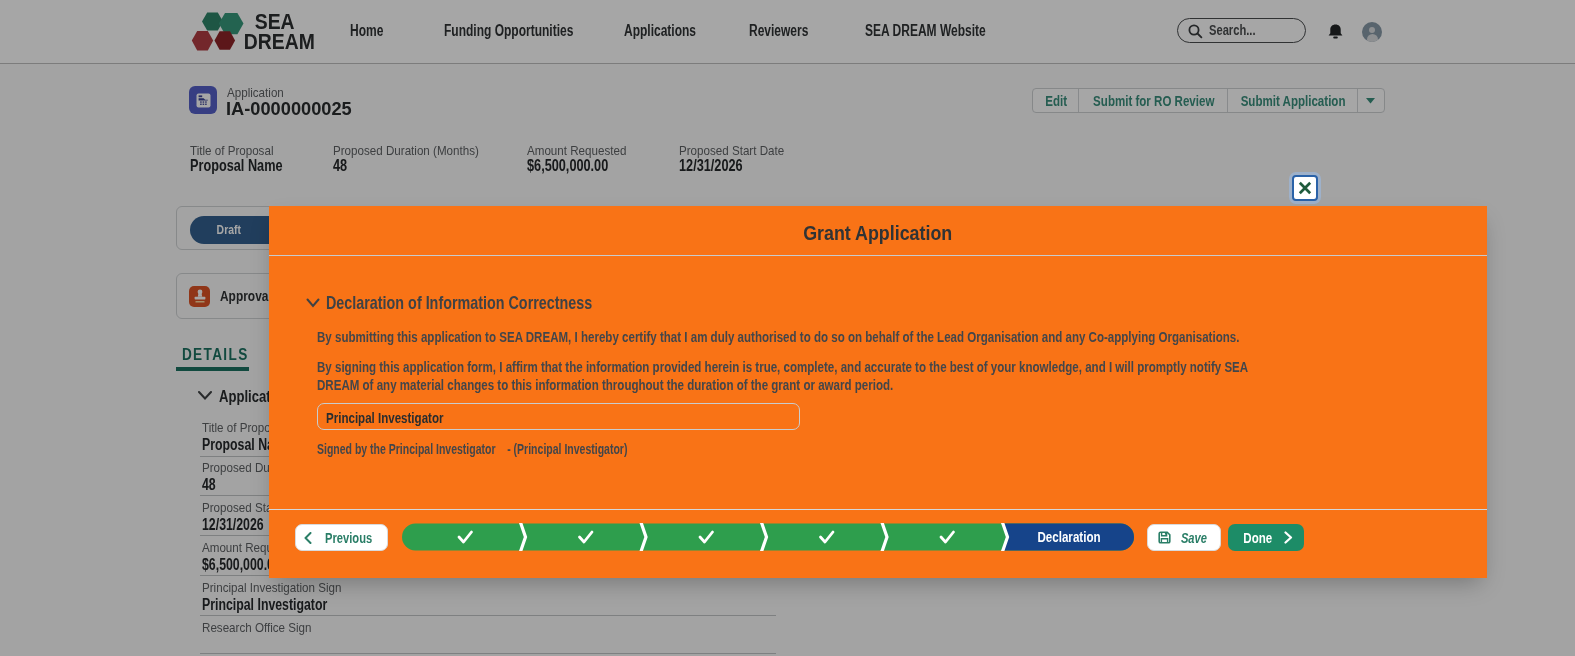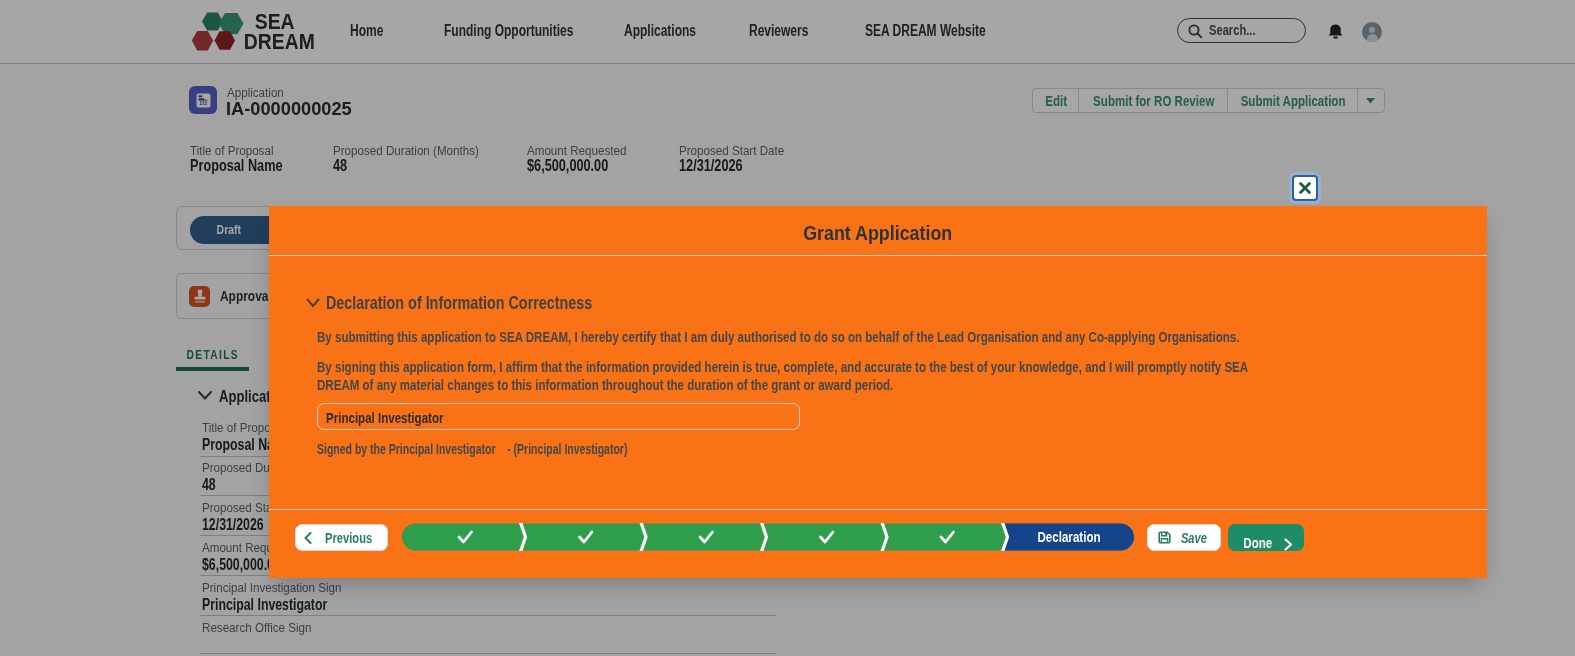--- a/index.html
+++ b/index.html
@@ -29,21 +29,21 @@
   #draftpill { position:absolute; left:190px; top:216px; width:92px; height:28px; background:#33608f; border-radius:14px 0 0 14px; color:#fff; font-size:13.5px; font-weight:bold; line-height:28px; text-align:center; padding-right:14px; }
   .navbtn { position:absolute; top:217px; width:24px; height:24px; border:1px solid #b5b8ba; border-radius:4px; background:#fafafa; }
   .navbtn svg { display:block; margin:6px auto; }
 
   
   #apcard { position:absolute; left:176px; top:273px; width:600px; height:46px; background:#fbfbfb; border:1px solid #d0d3d5; border-radius:6px; }
   #apicon { position:absolute; left:189px; top:286px; width:21px; height:21px; background:#dd5426; border-radius:5px; }
   #aptext { position:absolute; left:220px; top:287px; font-size:15.5px; font-weight:bold; color:#303335; }
 
   
-  #detailstab { position:absolute; left:176px; top:345px; width:73px; height:26px; color:#1d7262; font-weight:bold; font-size:12px; text-align:center; border-bottom:4px solid #1d7262; }
+  #detailstab { position:absolute; left:176px; top:345px; width:73px; height:26px; color:#1d7262; font-weight:bold; font-size:16px; text-align:center; border-bottom:4px solid #1d7262; }
   #secapp { position:absolute; left:219px; top:387px; font-size:17px; font-weight:bold; color:#2a2d2f; }
   .fldlabel { position:absolute; left:202px; font-size:13.5px; color:#5f6265; transform:scaleX(0.86); transform-origin:0 50%; white-space:nowrap; }
   .fldval { position:absolute; left:202px; font-size:16px; font-weight:bold; color:#26292b; }
   .fldline { position:absolute; left:200px; width:576px; height:1px; background:#c2c5c7; }
 
   
   #overlay { position:absolute; left:0; top:0; width:1575px; height:656px; background:rgba(0,0,0,0.35); }
 
   
   #closebtn { position:absolute; left:1292px; top:175px; width:26px; height:26px; background:#fff; border:2px solid #2a62a8; border-radius:4px; box-shadow:0 0 0 3px rgba(155,190,235,.55); }
@@ -51,21 +51,21 @@
   #mtitlebar { position:absolute; left:0; top:0; width:100%; height:50px; border-bottom:1px solid #c8cbcd; }
   #mtitle { position:absolute; left:0; top:2px; width:100%; text-align:center; font-size:21px; font-weight:bold; color:#303335; line-height:49px; }
   #mhead { position:absolute; left:57px; top:86px; font-size:19px; font-weight:bold; color:#3f4245; transform:scaleX(0.755); transform-origin:0 50%; white-space:nowrap; }
   .mpara { position:absolute; left:48px; font-size:15px; color:#43464a; font-weight:bold; }
   #minput { position:absolute; left:48px; top:197px; width:483px; height:27px; border:1px solid #c9cccd; border-radius:7px; }
   #minputtext { position:absolute; left:57px; top:203px; font-size:15px; font-weight:bold; color:#2a2d2f; }
   #mfooter { position:absolute; left:0; top:303px; width:100%; height:69px; border-top:1px solid #d4d7d9; }
   .fbtn { position:absolute; top:318px; height:27px; border:1px solid #d8dadc; border-radius:7px; background:#fff; color:#2a7e67; font-weight:bold; font-size:14.5px; display:flex; align-items:center; justify-content:center; gap:6px; }
   #prevbtn { left:26px; width:93px;text-align:right; }
   #savebtn { left:878px; width:74px;font-style:italic; }
-  #donebtn { position:absolute; left:959px; top:318px; width:76px; height:27px; border-radius:7px; background:#1d8c67; color:#fff; font-weight:bold; font-size:15px; display:flex; align-items:flex-end; justify-content:center; gap:7px; }
+  #donebtn { position:absolute; left:959px; top:318px; width:76px; height:27px; border-radius:7px; background:#1d8c67; color:#fff; font-weight:bold; font-size:15px; display:flex; align-items:center; justify-content:center; gap:7px; }
 </style>
 </head>
 <body>
 <div id="page">
 
   <div id="nav">
     <svg class="abs" style="left:190px; top:11px;" width="60" height="42" viewBox="0 0 60 42">
       <polygon points="17.2,1.5 27.8,1.5 33,10.5 27.8,19.5 17.2,19.5 12,10.5" fill="#2f8569"></polygon>
       <polygon points="35,2 47.4,2 53.5,12.6 47.4,23.2 35,23.2 28.9,12.6" fill="#37997c"></polygon>
       <polygon points="7.2,20 17.8,20 23.2,29.6 17.8,39.6 7.2,39.6 1.8,29.6" fill="#b13d42"></polygon>

